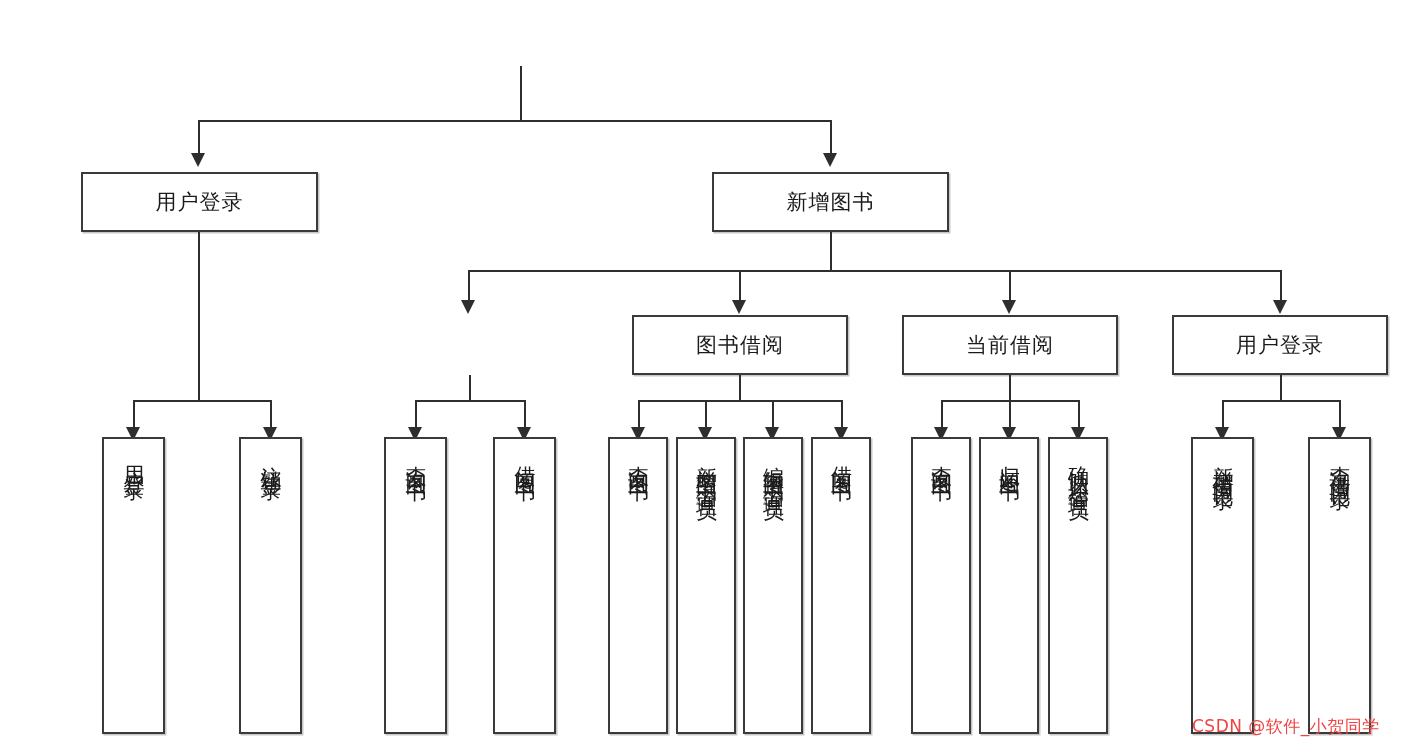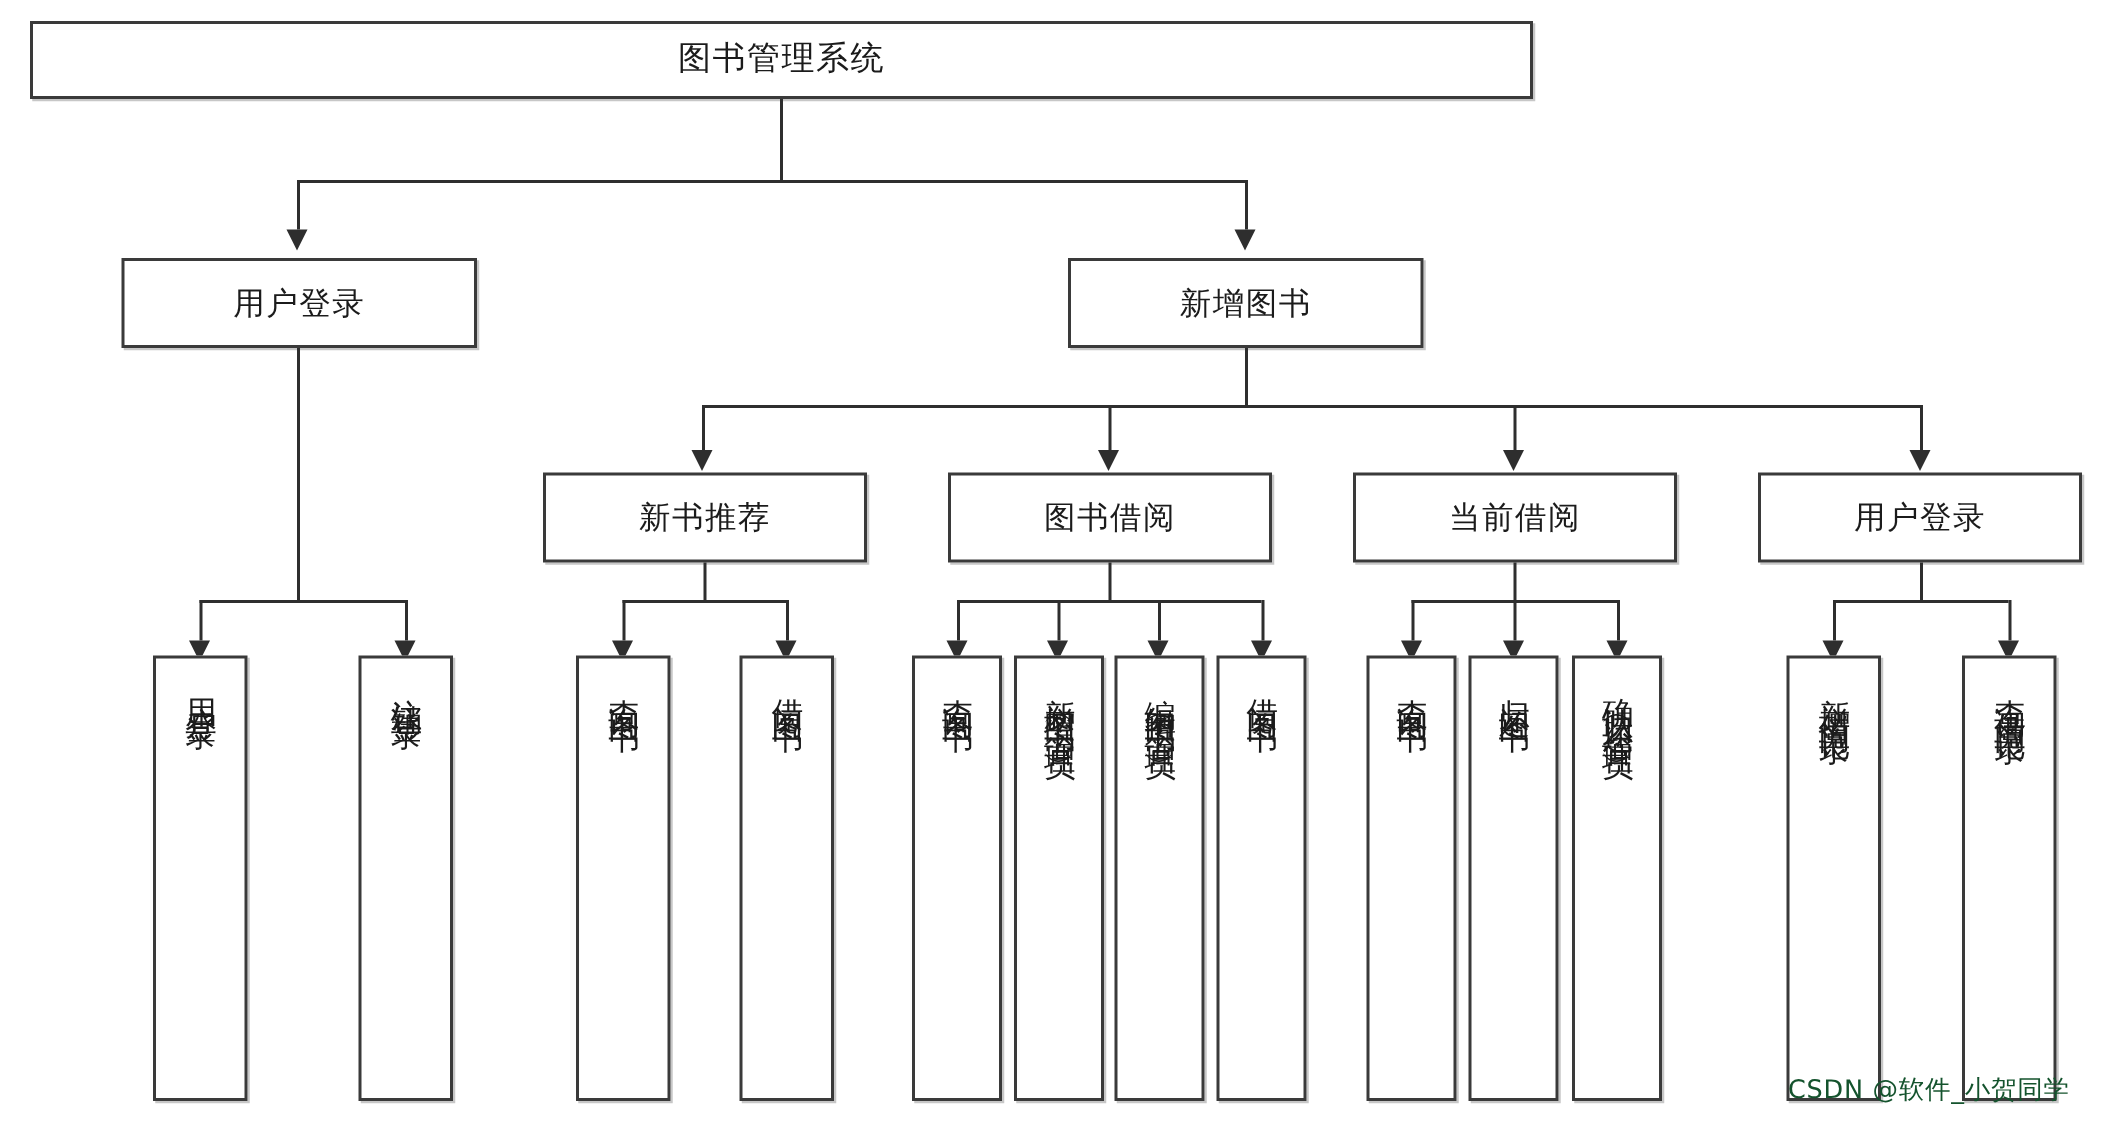--- a/index.html
+++ b/index.html
@@ -69,34 +69,31 @@
     width:0;height:0;
     border-left:7px solid transparent;
     border-right:7px solid transparent;
     border-top:14px solid #2e2e2e;
   }
 
   
   #watermark{
     position:absolute;
     font-size:17px;
-    color:#14532d;
+    color:#ef4444;
     white-space:nowrap;
     letter-spacing:0.5px;
     user-select:none;
   }
 </style>
 </head>
 <body>
 
 <div id="canvas">
 
-  <div class="node root" style="left:20px;top:14px;width:1002px;height:52px;">
-    <span class="label">图书管理系统</span>
-  </div>
 
   <div class="vline" style="left:520px;top:66px;height:54px;"></div>
 
   <div class="hline" style="left:198px;top:120px;width:633px;"></div>
 
   <div class="vline" style="left:198px;top:120px;height:33px;"></div>
   <div class="arrow" style="left:191px;top:153px;"></div>
 
   <div class="vline" style="left:830px;top:120px;height:33px;"></div>
   <div class="arrow" style="left:823px;top:153px;"></div>
@@ -124,23 +121,20 @@
 
   <div class="vline" style="left:739px;top:270px;height:30px;"></div>
   <div class="arrow" style="left:732px;top:300px;"></div>
 
   <div class="vline" style="left:1009px;top:270px;height:30px;"></div>
   <div class="arrow" style="left:1002px;top:300px;"></div>
 
   <div class="vline" style="left:1280px;top:270px;height:30px;"></div>
   <div class="arrow" style="left:1273px;top:300px;"></div>
 
-  <div class="node" style="left:362px;top:315px;width:216px;height:60px;">
-    <span class="label">新书推荐</span>
-  </div>
   <div class="node" style="left:632px;top:315px;width:216px;height:60px;">
     <span class="label">图书借阅</span>
   </div>
   <div class="node" style="left:902px;top:315px;width:216px;height:60px;">
     <span class="label">当前借阅</span>
   </div>
   <div class="node" style="left:1172px;top:315px;width:216px;height:60px;">
     <span class="label">用户登录</span>
   </div>
 

